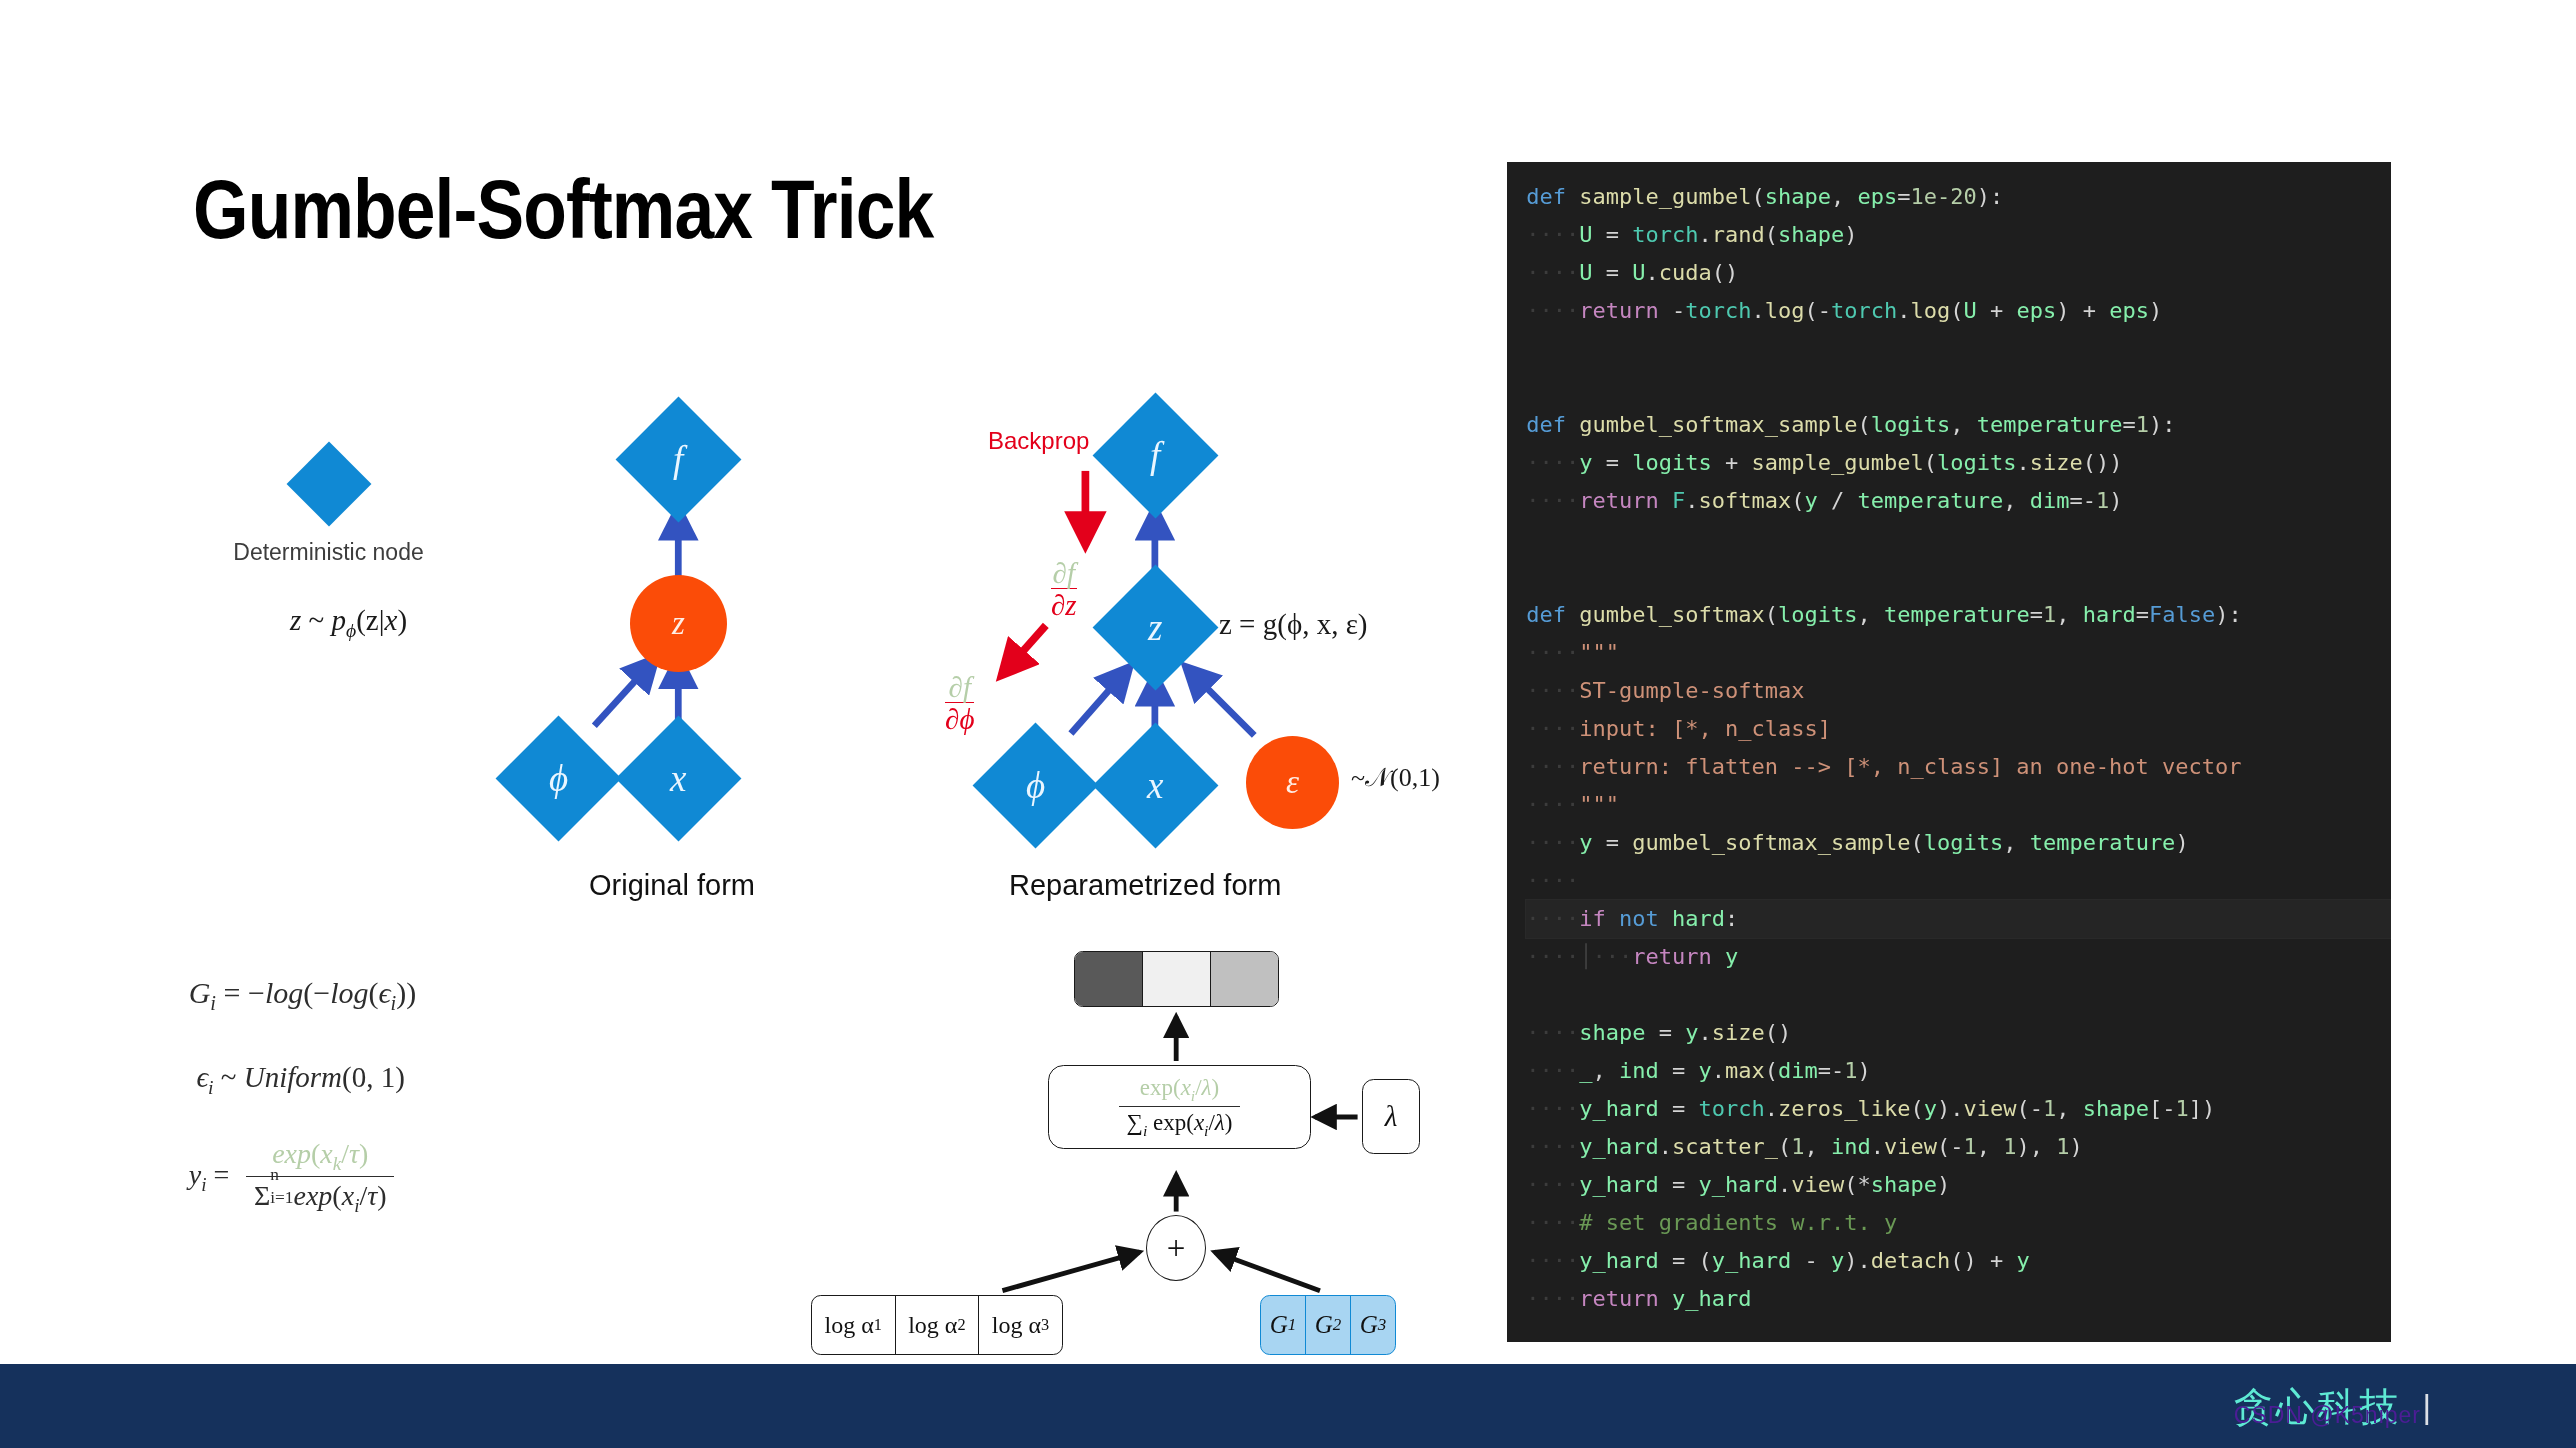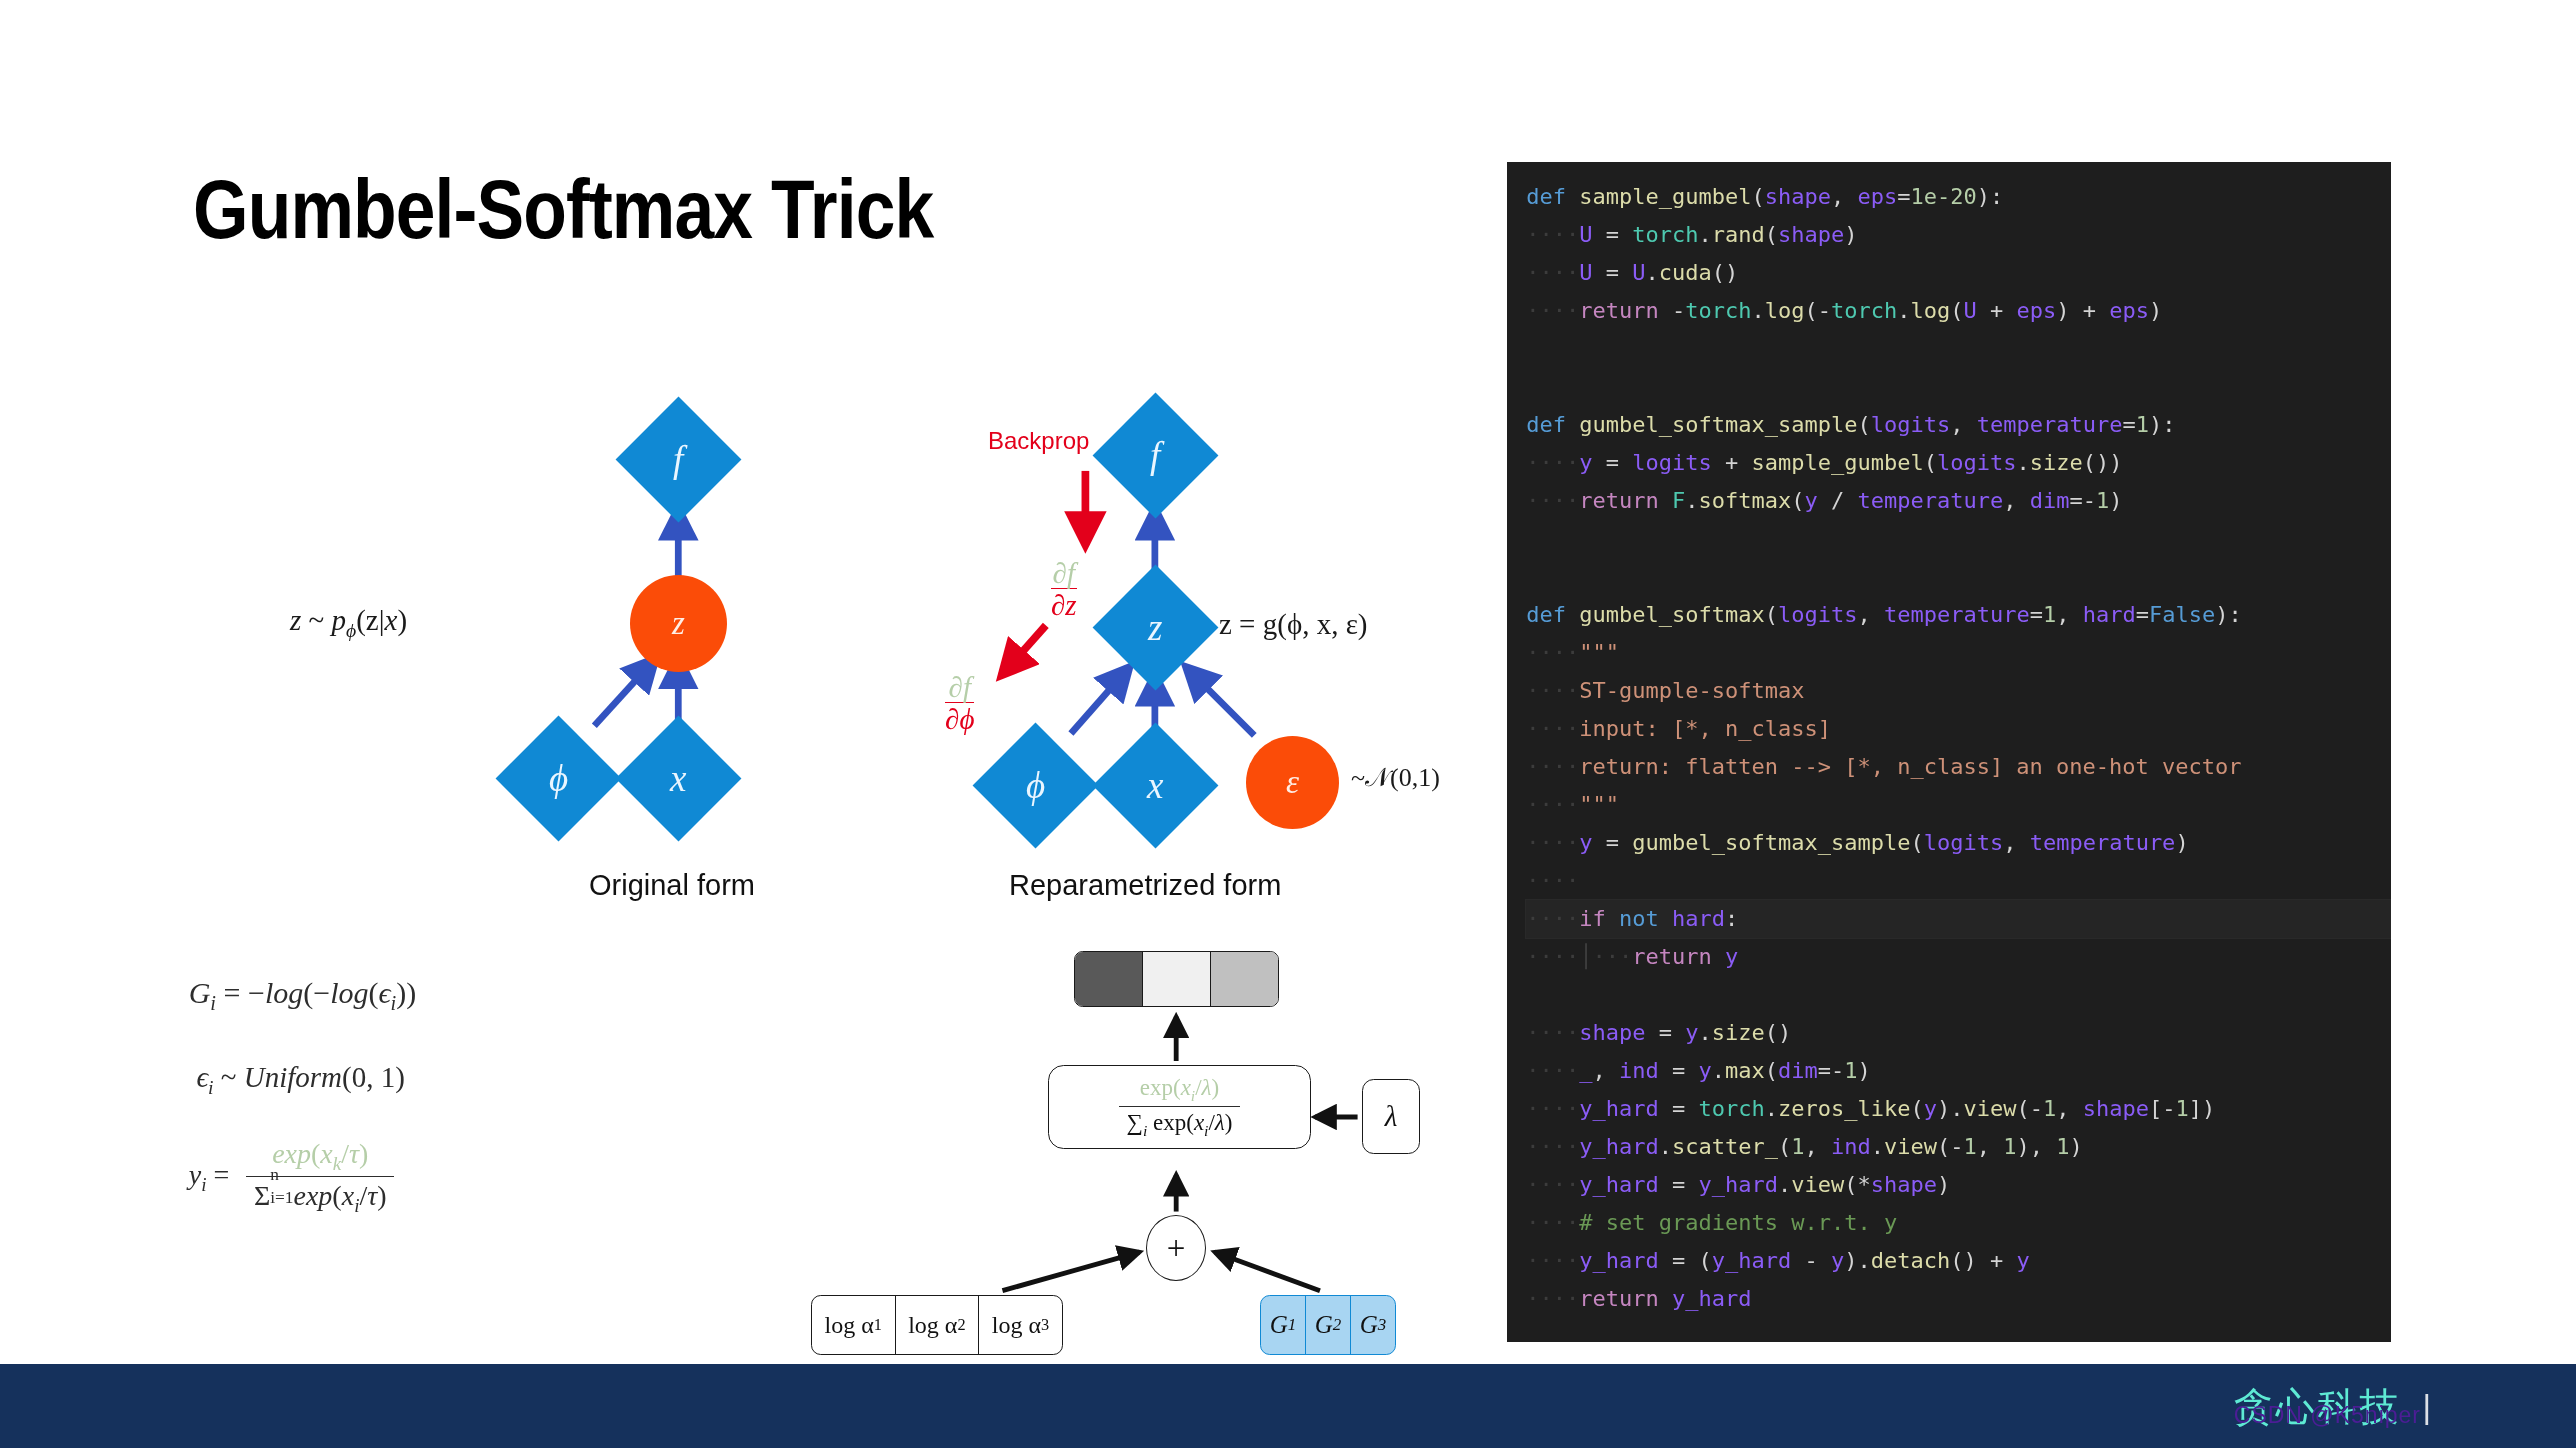--- a/index.html
+++ b/index.html
@@ -175,21 +175,21 @@
     line-height:38px;
     white-space:pre;
   }
   .cl { position:relative; }
   .cl.hl { background:rgba(255,255,255,0.035); box-shadow:0 0 0 1px rgba(255,255,255,0.05); }
   .ind { color:#3c3c3c; }
   .gbar { color:#404040; }
   .kw   { color:#569cd6; }   
   .kw2  { color:#c586c0; }   
   .fn   { color:#dcdcaa; }   
-  .var  { color:#8b5cf6; }   
+  .var  { color:#86efac; }   
   .cls  { color:#4ec9b0; }   
   .num  { color:#b5cea8; }   
   .str  { color:#ce9178; }   
   .cmt  { color:#6a9955; }   
   .op   { color:#d4d4d4; }   
 
   
   #footer {
     position:absolute; left:0; top:1364px; width:2576px; height:85px;
     background:#15315c;
@@ -215,20 +215,24 @@
   }
 </style>
 </head>
 <body>
 
 <div class="slide">
 
   <div id="slide-title">Gumbel-Softmax Trick</div>
 
   <div id="legend">
+    <div class="legend-block">
+      <div class="diamond-legend"></div>
+      <div class="legend-label" id="legend-det">Deterministic node</div>
+    </div>
   </div>
 
   <div class="graph" style="left:454px; top:386px; width:435px; height:541px;">
     <svg class="svg-arrows" width="435" height="541" viewBox="0 0 680 400">
       <defs>
         <marker id="arrB1" markerWidth="6" markerHeight="6" refX="4.6" refY="3" orient="auto">
           <path d="M0,0 L6,3 L0,6 z" fill="#3353c0"></path>
         </marker>
       </defs>
       <line x1="232" y1="210" x2="232" y2="128" stroke="#3353c0" stroke-width="7" marker-end="url(#arrB1)"></line>

